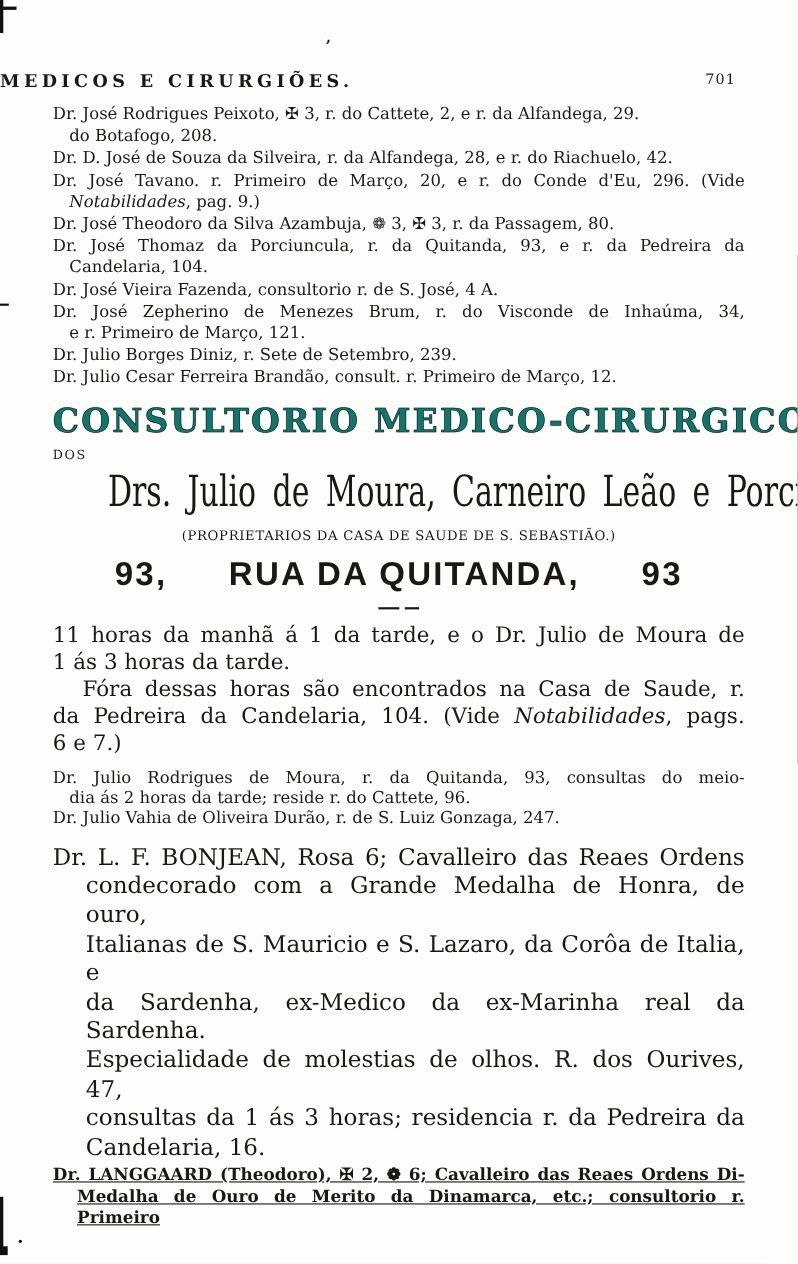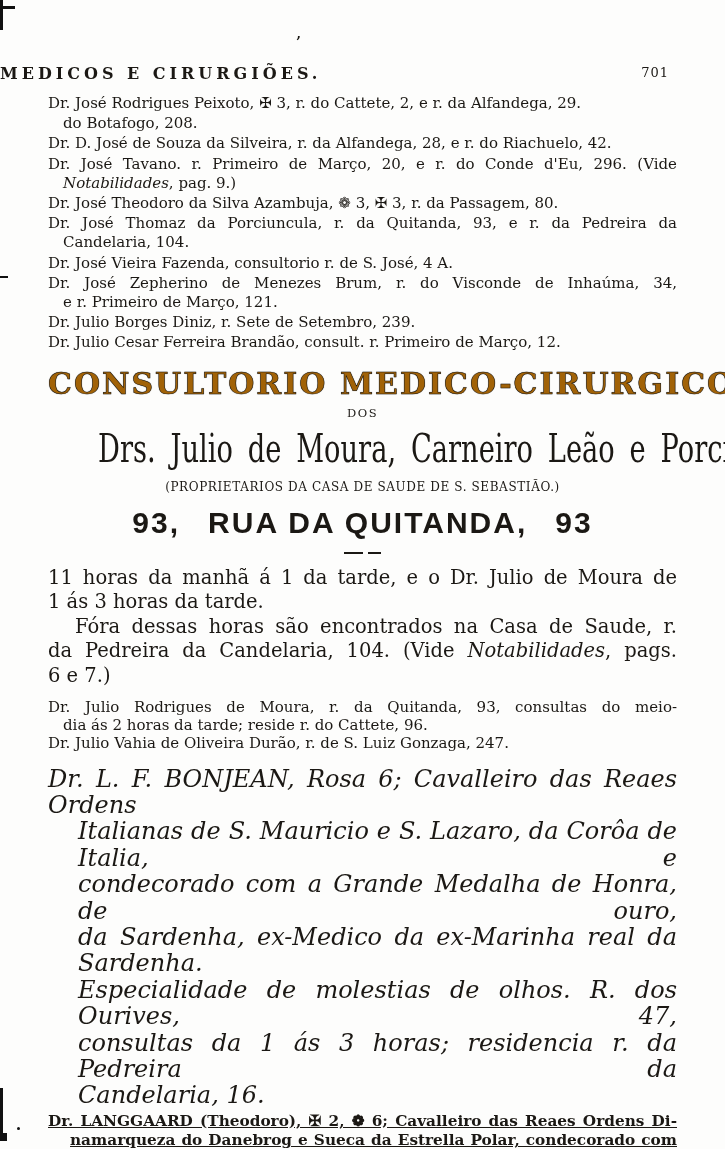--- a/index.html
+++ b/index.html
@@ -26,47 +26,47 @@
   .para .ln:not(:last-child){text-align-last:justify;}
   .justify-all .ln{text-align-last:justify;}
   
   .directory{font-size:15px;line-height:19.2px;}
   .directory .entry{margin-bottom:1px;}
   .directory .cont{padding-left:15px;}
   
   .ad-title{
     margin-top:13px;text-align:center;white-space:nowrap;
     font-size:30px;font-weight:bold;letter-spacing:2px;
-    color:#a16207;-webkit-text-stroke:0.5px #111;
+    color:#0f766e;-webkit-text-stroke:0.5px #111;
     text-shadow:0 0 1px #5a5248;
   }
-  .ad-dos{margin-top:5px;text-align:center;font-size:11.5px;letter-spacing:1.5px;}
+  .ad-dos{margin-top:5px;font-size:11.5px;letter-spacing:1.5px;}
   .ad-docs{margin-top:5px;text-align:center;height:47px;}
   .ad-docs span{
     display:inline-block;white-space:nowrap;
     font-size:31px;word-spacing:7px;
     transform:scale(0.88,1.26);transform-origin:center top;
   }
   .ad-prop{margin-top:8px;text-align:center;font-size:12px;letter-spacing:0.6px;}
   .ad-addr{
-    margin-top:12px;display:flex;justify-content:center;align-items:baseline;gap:28px;
+    margin-top:12px;display:flex;justify-content:center;align-items:baseline;gap:56px;
     font-family:"Liberation Sans", sans-serif;font-weight:bold;
     font-size:30px;letter-spacing:2px;height:36px;
   }
   .ad-divider{margin:10px auto 0 auto;display:flex;justify-content:center;gap:5px;height:3px;}
   .ad-divider i{display:block;width:19px;height:2.5px;background:#1b1814;}
   .ad-divider i:last-child{width:13px;}
   .para{font-size:19.5px;line-height:24.6px;}
   .para-group{margin-top:11px;}
   .para .first{text-indent:27px;}
   
   .small-dir{margin-top:9px;font-size:15px;line-height:18.3px;}
   .small-dir .cont{padding-left:15px;}
   
-  .bonjean{margin-top:13px;font-size:24px;line-height:26.4px;font-style:italic;}
+  .bonjean{margin-top:13px;font-size:21px;line-height:26.4px;}
   .bonjean .cont{padding-left:30px;}
   
   .langgaard{margin-top:3px;font-size:15.3px;line-height:19.6px;font-weight:bold;text-decoration:underline;}
   .langgaard .cont{padding-left:22px;}
   
   .artifact{position:absolute;background:#111;}
   .a1{left:0;top:0;width:3px;height:30px;}
   .a2{left:0;top:6px;width:15px;height:3px;}
   .a3{left:0;top:276px;width:8px;height:2px;}
   .a4{left:0;top:1088px;width:3px;height:52px;}
@@ -164,28 +164,27 @@
           <div class="ln first">Dr. Julio Rodrigues de Moura, r. da Quitanda, 93, consultas do meio-</div>
           <div class="ln cont">dia ás 2 horas da tarde; reside r. do Cattete, 96.</div>
         </div>
         <div class="entry">
           <div class="ln first">Dr. Julio Vahia de Oliveira Durão, r. de S. Luiz Gonzaga, 247.</div>
         </div>
       </div>
 
     <div class="bonjean entry">
         <div class="ln first">Dr. L. F. BONJEAN, Rosa 6; Cavalleiro das Reaes Ordens</div>
+        <div class="ln cont">condecorado com a Grande Medalha de Honra, de ouro,</div>
         <div class="ln cont">Italianas de S. Mauricio e S. Lazaro, da Corôa de Italia, e</div>
-        <div class="ln cont">condecorado com a Grande Medalha de Honra, de ouro,</div>
         <div class="ln cont">da Sardenha, ex-Medico da ex-Marinha real da Sardenha.</div>
         <div class="ln cont">Especialidade de molestias de olhos.  R. dos Ourives, 47,</div>
         <div class="ln cont">consultas da 1 ás 3 horas; residencia r. da Pedreira da</div>
         <div class="ln cont">Candelaria, 16.</div>
       </div>
 
     <div class="langgaard entry justify-all">
         <div class="ln first">Dr. LANGGAARD (Theodoro), ✠ 2, ❁ 6; Cavalleiro das Reaes Ordens Di-</div>
-        <div class="ln cont">namarqueza do Danebrog e Sueca da Estrella Polar, condecorado com a</div>
         <div class="ln cont">Medalha de Ouro de Merito da Dinamarca, etc.; consultorio r. Primeiro</div>
       </div>
 
   </div>
 </div>
 
 </body></html>

